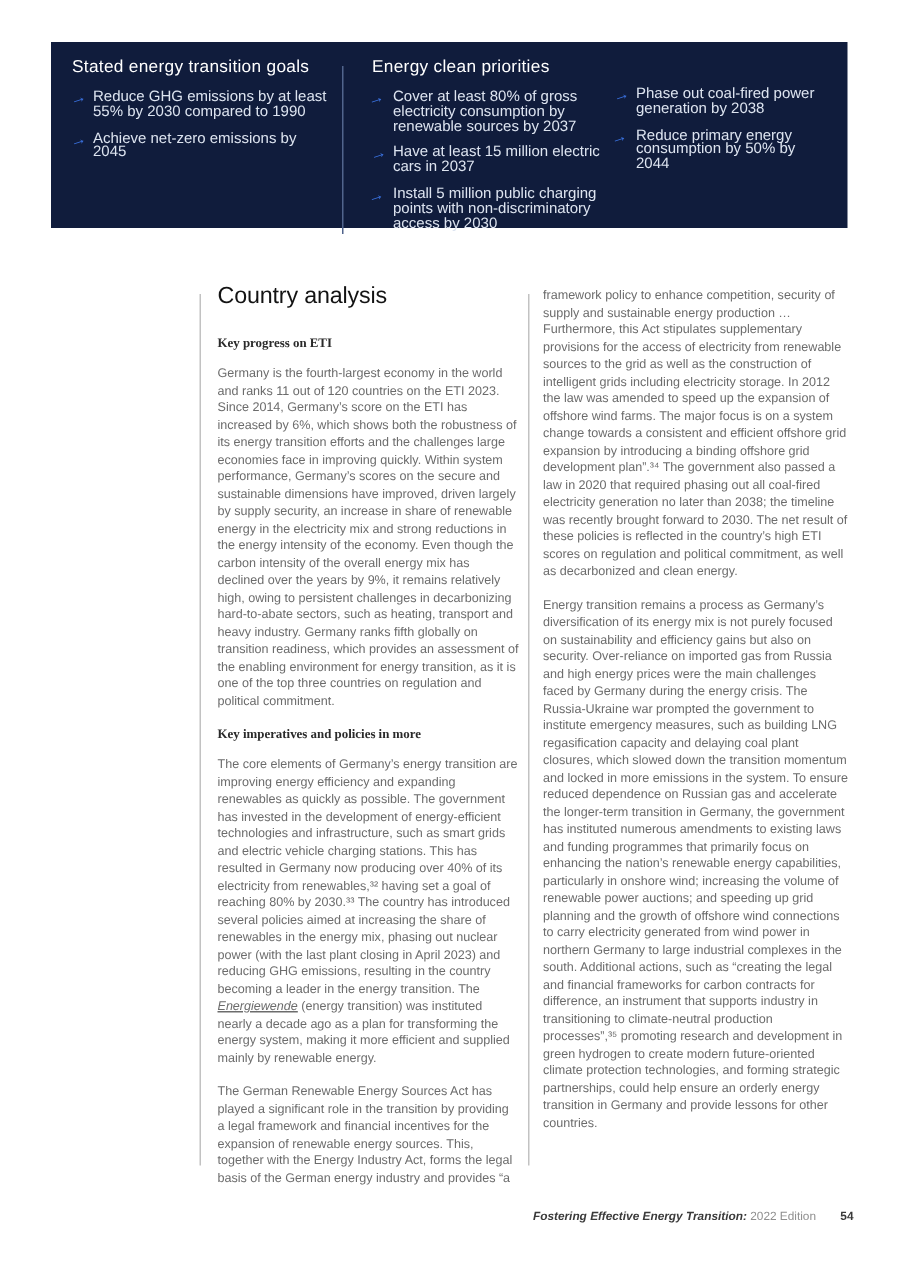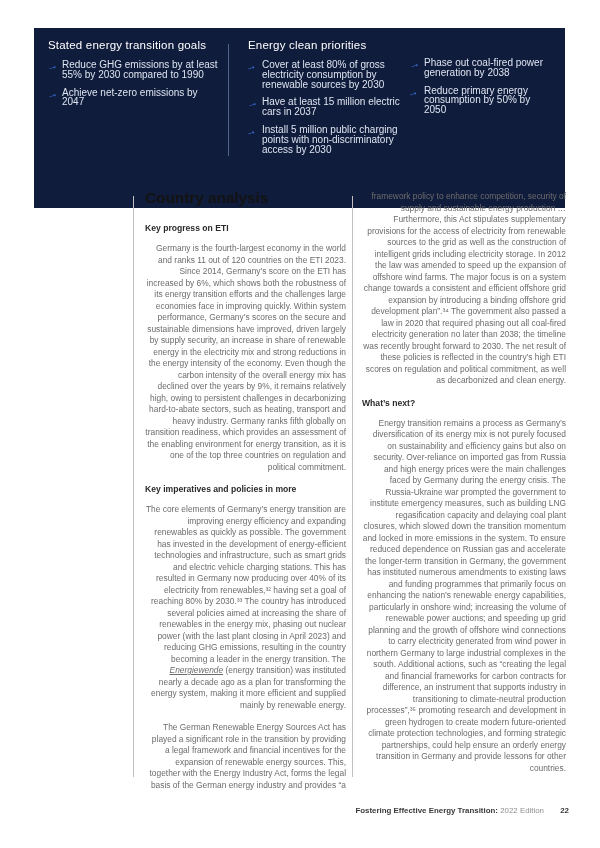--- a/index.html
+++ b/index.html
@@ -5,21 +5,21 @@
   html,body{margin:0;padding:0;background:#e8e8e8;}
   .page{
     position:relative;
     width:600px;height:848px;
     background:#ffffff;
     font-family:"Liberation Sans", sans-serif;
     overflow:hidden;
   }
   
   .panel{
-    position:absolute;left:34px;top:28px;width:531px;height:180px;
+    position:absolute;left:34px;top:28px;width:531px;height:124px;
     background:#101c3c;color:#ffffff;
   }
   .panel-col-title{
     font-size:11.5px;font-weight:400;color:#ffffff;letter-spacing:.2px;
     margin:0 0 9px 0;
   }
   .goals-col{position:absolute;left:14px;top:11px;width:172px;}
   .panel-divider{
     position:absolute;left:194px;top:16px;width:1px;height:112px;
     background:#51648c;
@@ -37,83 +37,83 @@
   
   .rule-left{
     position:absolute;left:133px;top:196px;width:1px;height:581px;background:#c2c2c2;
   }
   .rule-mid{
     position:absolute;left:352px;top:196px;width:1px;height:581px;background:#c2c2c2;
   }
   .col-left{position:absolute;left:145px;top:189px;width:201px;}
   .col-right{position:absolute;left:362px;top:191px;width:204px;}
   .article-title{
-    font-size:15.5px;font-weight:700;color:#131313;margin:0 0 16px 0;letter-spacing:-.1px;
+    font-size:15.5px;font-weight:400;color:#131313;margin:0 0 16px 0;letter-spacing:-.1px;
   }
   .subhead{
-    font-size:8.6px;font-weight:700;color:#2a2a2a;margin:0 0 10px 0;
+    font-size:8.6px;font-weight:700;color:#2a2a2a;margin:0 0 10px 0;font-family:Liberation Serif, serif;
   }
   .body-p{
     font-size:8.4px;line-height:11.5px;color:#6c6c6c;margin:0 0 11px 0;
-    text-align:right;
+    text-align:left;
   }
   .body-p i{font-style:italic;text-decoration:underline;}
   
   .footer{
     position:absolute;right:31px;top:806px;
     font-size:7.9px;color:#8f8f8f;white-space:nowrap;
   }
-  .footer .ft-bold{font-weight:700;color:#3a3a3a;}
+  .footer .ft-bold{font-weight:700;color:#3a3a3a;font-style:italic;}
   .footer .ft-page{font-weight:700;color:#3a3a3a;margin-left:14px;}
 </style>
 </head>
 <body>
 
 <div class="page">
 
   <div class="panel">
 
     <div class="goals-col">
       <p class="panel-col-title">Stated energy transition goals</p>
       <div class="bullet">
         <span class="arrow">→</span>
         <span class="bullet-text">Reduce GHG emissions by at least 55% by 2030 compared to 1990</span>
       </div>
       <div class="bullet">
         <span class="arrow">→</span>
-        <span class="bullet-text">Achieve net-zero emissions by 2047</span>
+        <span class="bullet-text">Achieve net-zero emissions by 2045</span>
       </div>
     </div>
 
     <div class="panel-divider"></div>
 
     <div class="prio-col1">
       <p class="panel-col-title">Energy clean priorities</p>
       <div class="bullet">
         <span class="arrow">→</span>
-        <span class="bullet-text">Cover at least 80% of gross electricity consumption by renewable sources by 2030</span>
+        <span class="bullet-text">Cover at least 80% of gross electricity consumption by renewable sources by 2037</span>
       </div>
       <div class="bullet">
         <span class="arrow">→</span>
         <span class="bullet-text">Have at least 15 million electric cars in 2037</span>
       </div>
       <div class="bullet">
         <span class="arrow">→</span>
         <span class="bullet-text">Install 5 million public charging points with non-discriminatory access by 2030</span>
       </div>
     </div>
 
     <div class="prio-col2">
       <div class="bullet">
         <span class="arrow">→</span>
         <span class="bullet-text">Phase out coal-fired power generation by 2038</span>
       </div>
       <div class="bullet">
         <span class="arrow">→</span>
-        <span class="bullet-text">Reduce primary energy consumption by 50% by 2050</span>
+        <span class="bullet-text">Reduce primary energy consumption by 50% by 2044</span>
       </div>
     </div>
 
   </div>
 
   <div class="rule-left"></div>
   <div class="rule-mid"></div>
 
   <div class="col-left">
     <h1 class="article-title">Country analysis</h1>
@@ -123,23 +123,22 @@
 
     <p class="subhead">Key imperatives and policies in more</p>
     <p class="body-p"><span>The core elements of Germany’s energy transition are improving energy efficiency and expanding renewables as quickly as possible. The government has invested in the development of energy-efficient technologies and infrastructure, such as smart grids and electric vehicle charging stations. This has resulted in Germany now producing over 40% of its electricity from renewables,³² having set a goal of reaching 80% by 2030.³³ The country has introduced several policies aimed at increasing the share of renewables in the energy mix, phasing out nuclear power (with the last plant closing in April 2023) and reducing GHG emissions, resulting in the country becoming a leader in the energy transition. The </span><i>Energiewende</i><span> (energy transition) was instituted nearly a decade ago as a plan for transforming the energy system, making it more efficient and supplied mainly by renewable energy.</span></p>
 
     <p class="body-p">The German Renewable Energy Sources Act has played a significant role in the transition by providing a legal framework and financial incentives for the expansion of renewable energy sources. This, together with the Energy Industry Act, forms the legal basis of the German energy industry and provides “a</p>
   </div>
 
   <div class="col-right">
     <p class="body-p">framework policy to enhance competition, security of supply and sustainable energy production … Furthermore, this Act stipulates supplementary provisions for the access of electricity from renewable sources to the grid as well as the construction of intelligent grids including electricity storage. In 2012 the law was amended to speed up the expansion of offshore wind farms. The major focus is on a system change towards a consistent and efficient offshore grid expansion by introducing a binding offshore grid development plan”.³⁴ The government also passed a law in 2020 that required phasing out all coal-fired electricity generation no later than 2038; the timeline was recently brought forward to 2030. The net result of these policies is reflected in the country’s high ETI scores on regulation and political commitment, as well as decarbonized and clean energy.</p>
 
-    <p class="subhead">What’s next?</p>
     <p class="body-p">Energy transition remains a process as Germany’s diversification of its energy mix is not purely focused on sustainability and efficiency gains but also on security. Over-reliance on imported gas from Russia and high energy prices were the main challenges faced by Germany during the energy crisis. The Russia-Ukraine war prompted the government to institute emergency measures, such as building LNG regasification capacity and delaying coal plant closures, which slowed down the transition momentum and locked in more emissions in the system. To ensure reduced dependence on Russian gas and accelerate the longer-term transition in Germany, the government has instituted numerous amendments to existing laws and funding programmes that primarily focus on enhancing the nation’s renewable energy capabilities, particularly in onshore wind; increasing the volume of renewable power auctions; and speeding up grid planning and the growth of offshore wind connections to carry electricity generated from wind power in northern Germany to large industrial complexes in the south. Additional actions, such as “creating the legal and financial frameworks for carbon contracts for difference, an instrument that supports industry in transitioning to climate-neutral production processes”,³⁵ promoting research and development in green hydrogen to create modern future-oriented climate protection technologies, and forming strategic partnerships, could help ensure an orderly energy transition in Germany and provide lessons for other countries.</p>
   </div>
 
   <div class="footer">
     <span class="ft-bold">Fostering Effective Energy Transition:</span>
     <span>2022 Edition</span>
-    <span class="ft-page">22</span>
+    <span class="ft-page">54</span>
   </div>
 
 </div>
 
 </body></html>

